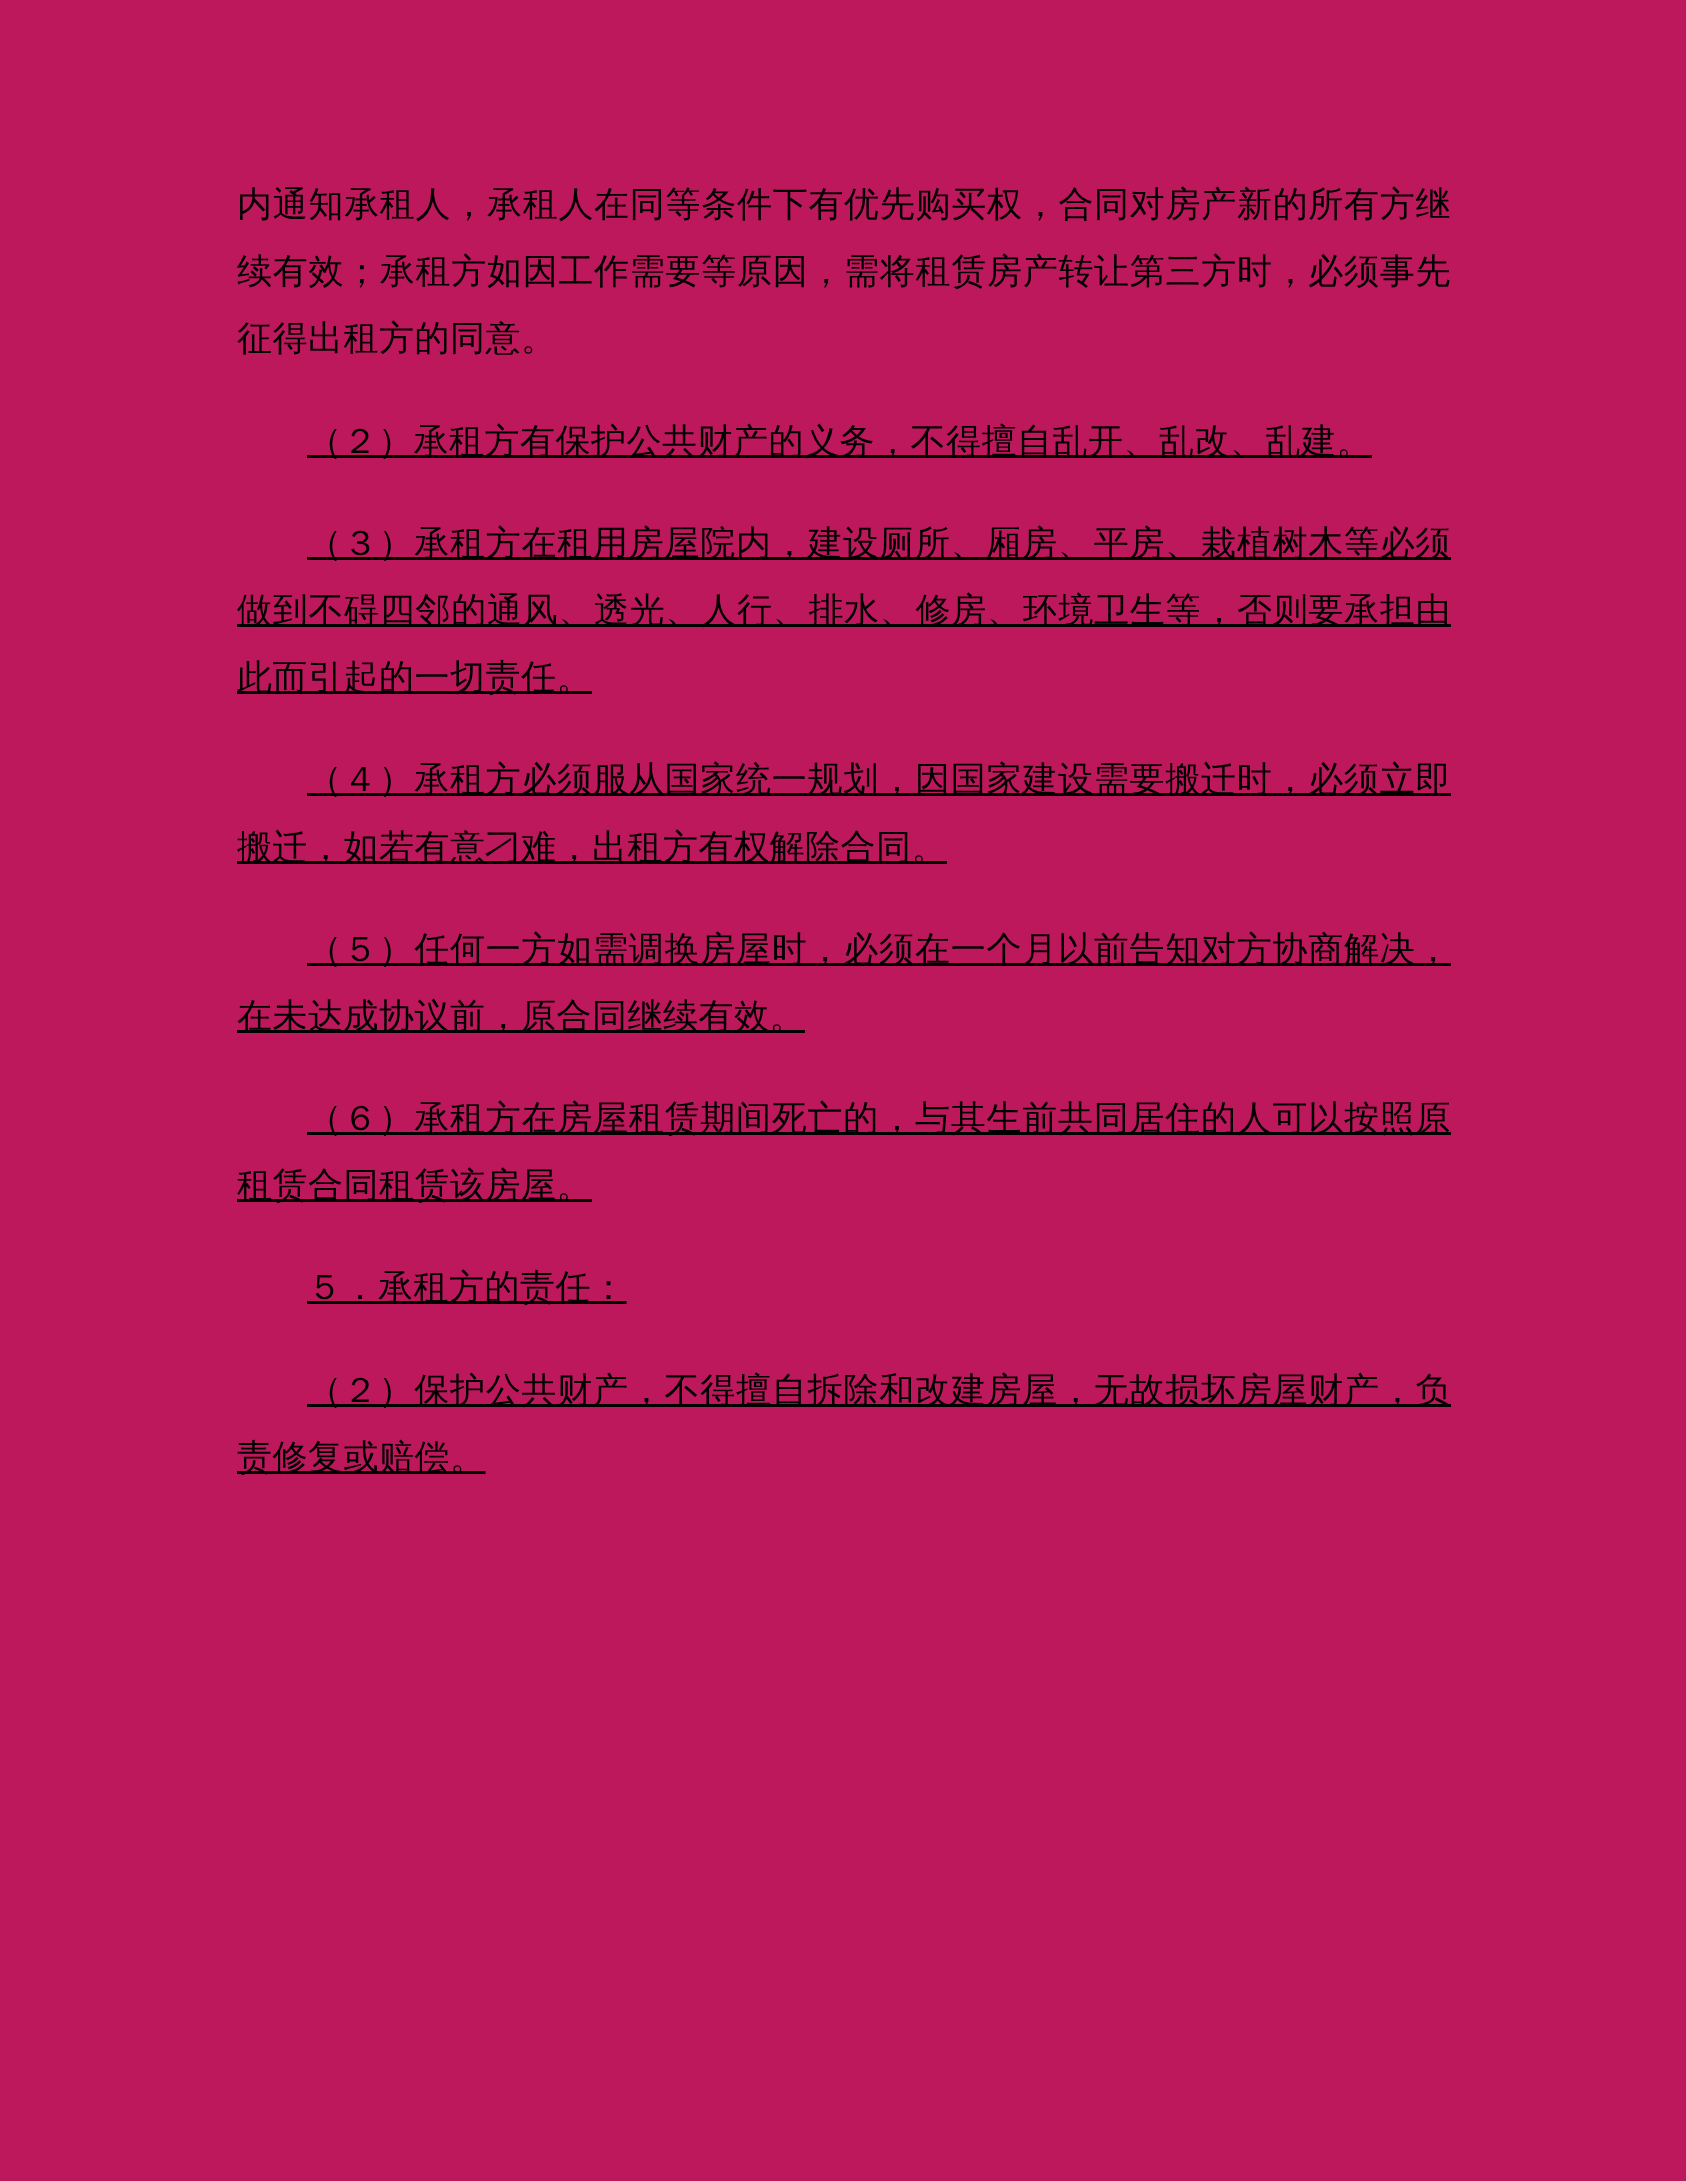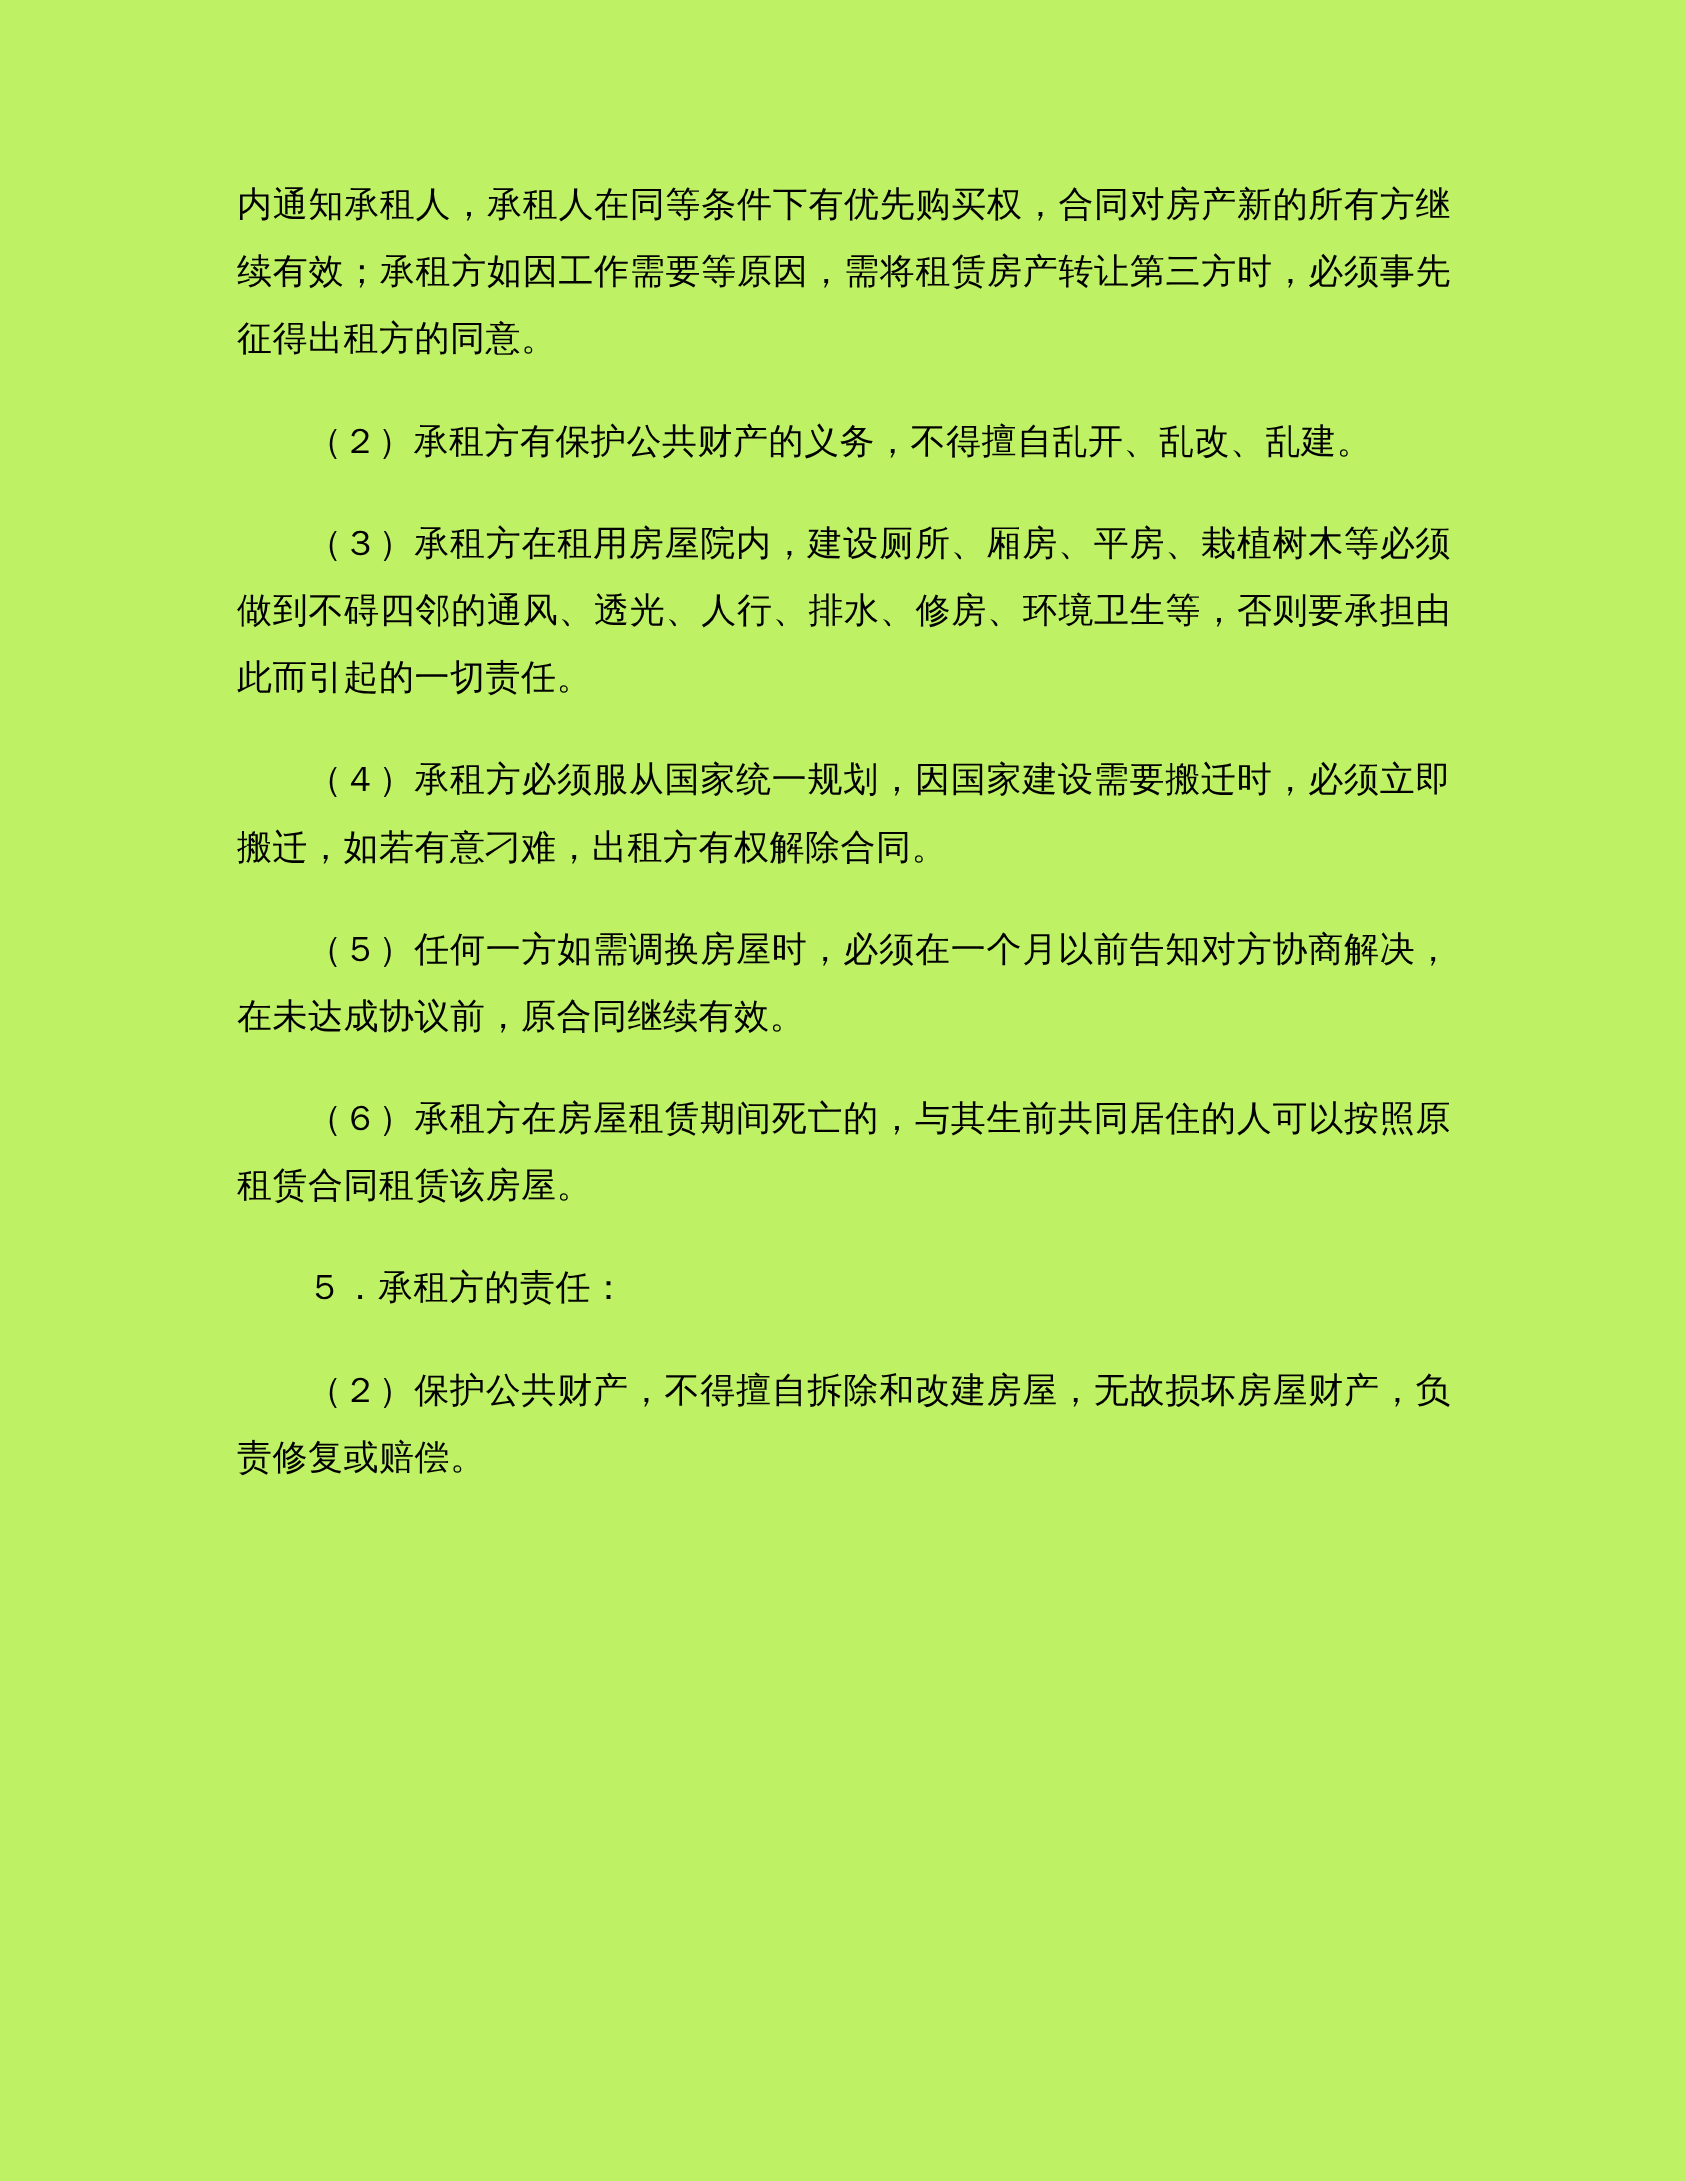--- a/index.html
+++ b/index.html
@@ -8,41 +8,42 @@
     background: #ffffff;
   }
   body {
     font-family: "Liberation Serif", "DejaVu Serif", serif;
     color: #000000;
   }
   .page {
     width: 1686px;
     height: 2182px;
     box-sizing: border-box;
-    background: #bef264;
+    background: #be185d;
     position: relative;
     overflow: hidden;
   }
   .content {
     position: absolute;
     left: 237px;
     top: 171px;
     width: 1214px;
   }
   .para {
     font-size: 35px;
     line-height: 1.92;
     text-align: justify;
     text-justify: inter-ideograph;
     margin: 0 0 35px 0;
     letter-spacing: 0.5px;
     font-family: "Liberation Serif", "DejaVu Serif", serif;
   }
   .para.indent {
     text-indent: 70px;
+    text-decoration: underline;
   }
   .para.last {
     margin-bottom: 0;
   }
 </style>
 </head>
 <body>
 
 <div class="page">
   <div class="content">

